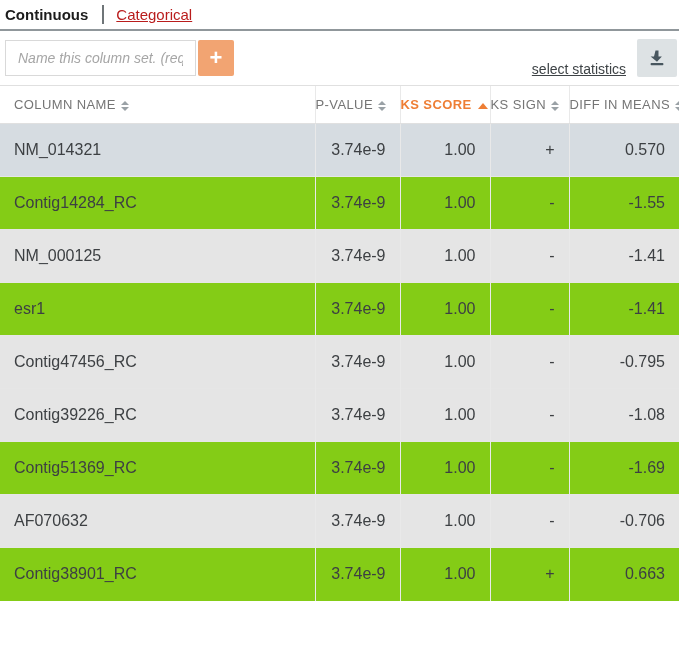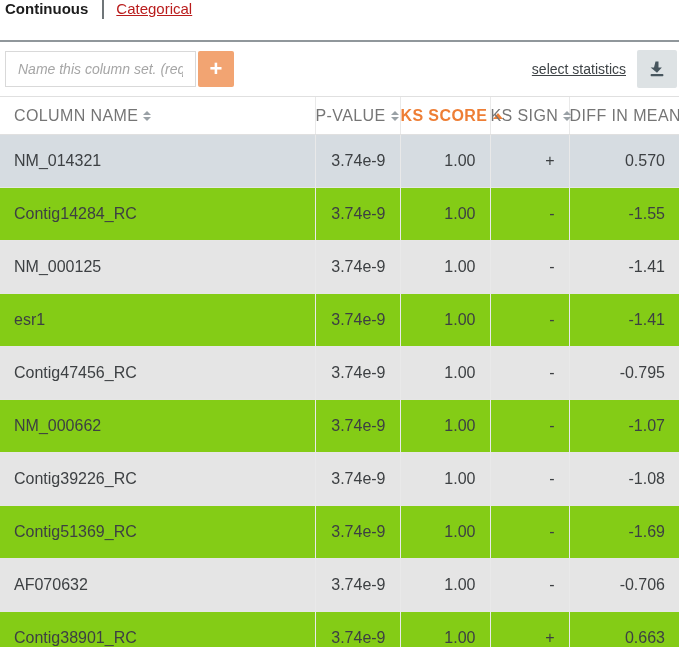--- a/index.html
+++ b/index.html
@@ -4,22 +4,22 @@
 <style>
   * { margin: 0; padding: 0; box-sizing: border-box; }
   html, body { width: 679px; height: 647px; overflow: hidden; }
   body {
     font-family: "Liberation Sans", sans-serif;
     background: #ffffff;
     color: #3d4043;
   }
   
   .tabbar {
-    display: flex; align-items: flex-start;
-    height: 40px; padding-left: 5px;
+    display: flex; align-items: center;
+    height: 29px; padding-left: 5px;
   }
   .tab { font-size: 15px; color: #222; background: none; border: none; cursor: pointer; font-family: inherit; }
   .tab.active { font-weight: bold; text-decoration: none; color: #1c1c1c; }
   .tab.inactive { font-weight: normal; text-decoration: underline; color: #b91c1c; }
   .tab-divider { width: 2px; height: 19px; background: #6f7578; margin: 0 12px 0 14px; }
   .top-rule { height: 2px; background: #90979b; }
 
   
   .controls {
     height: 54px; display: flex; align-items: center;
@@ -31,46 +31,46 @@
     padding: 0 12px; font-size: 14px; font-family: inherit;
     color: #333; outline: none;
   }
   .name-input::placeholder { color: #a6a6a6; font-style: italic; }
   .add-btn {
     width: 36px; height: 36px; margin-left: 2px;
     background: #f2a472; border: none; border-radius: 2px;
     color: #ffffff; font-size: 22px; font-weight: bold; line-height: 34px;
     cursor: pointer; font-family: inherit;
   }
-  .controls-right { margin-left: auto; display: flex; align-items: center; }
+  .controls-right { margin-left: auto; display: flex; align-items: flex-end; }
   .select-stats {
     font-size: 14px; color: #3e4346; text-decoration: underline; cursor: pointer;
     margin-right: 11px;
   }
   .download-btn {
     width: 40px; height: 38px; border: none; border-radius: 2px;
     background: #dde2e4; cursor: pointer;
     display: flex; align-items: center; justify-content: center;
   }
 
   
   table { border-collapse: collapse; width: 679px; table-layout: fixed; }
   col.c1 { width: 315px; } col.c2 { width: 85px; } col.c3 { width: 90px; }
   col.c4 { width: 79px; }  col.c5 { width: 110px; }
   thead th {
     height: 38px; background: #ffffff;
     border-top: 1px solid #e0e0e0; border-bottom: 1px solid #e0e0e0;
-    font-size: 16px; font-weight: normal; color: #757575;
+    font-size: 13px; font-weight: normal; color: #757575;
     letter-spacing: 0.4px; text-transform: uppercase;
     white-space: nowrap; cursor: pointer;
   }
   thead th, tbody td { border-left: 1px solid #e9e9e9; }
   thead th:first-child, tbody td:first-child { border-left: none; }
   th.col-name { text-align: left; padding-left: 14px; }
-  th.col-num  { text-align: center; padding-right: 13px; }
+  th.col-num  { text-align: left; padding-right: 13px; }
   th.sorted { color: #ee7e35; font-weight: bold; }
   .sort-glyphs { display: inline-flex; flex-direction: column; vertical-align: middle; margin-left: 5px; line-height: 0; }
   .sort-glyphs .tri { width: 0; height: 0; border-left: 4px solid transparent; border-right: 4px solid transparent; }
   .tri-up   { border-bottom: 4px solid #9aa1a6; margin-bottom: 2px; }
   .tri-down { border-top: 4px solid #9aa1a6; }
   .sort-asc { display: inline-block; width: 0; height: 0; vertical-align: middle; margin-left: 6px;
               border-left: 5px solid transparent; border-right: 5px solid transparent;
               border-bottom: 6px solid #ee7e35; }
   tbody tr { height: 53px; }
   tbody tr.row-white { background: #84cc16; }
@@ -176,27 +176,20 @@
       <td class="cell-num">-</td>
       <td class="cell-num">-1.41</td>
     </tr>
     <tr class="row-gray">
       <td class="cell-name">Contig47456_RC</td>
       <td class="cell-num">3.74e-9</td>
       <td class="cell-num">1.00</td>
       <td class="cell-num">-</td>
       <td class="cell-num">-0.795</td>
     </tr>
-    <tr class="row-white">
-      <td class="cell-name">NM_000662</td>
-      <td class="cell-num">3.74e-9</td>
-      <td class="cell-num">1.00</td>
-      <td class="cell-num">-</td>
-      <td class="cell-num">-1.07</td>
-    </tr>
     <tr class="row-gray">
       <td class="cell-name">Contig39226_RC</td>
       <td class="cell-num">3.74e-9</td>
       <td class="cell-num">1.00</td>
       <td class="cell-num">-</td>
       <td class="cell-num">-1.08</td>
     </tr>
     <tr class="row-white">
       <td class="cell-name">Contig51369_RC</td>
       <td class="cell-num">3.74e-9</td>

